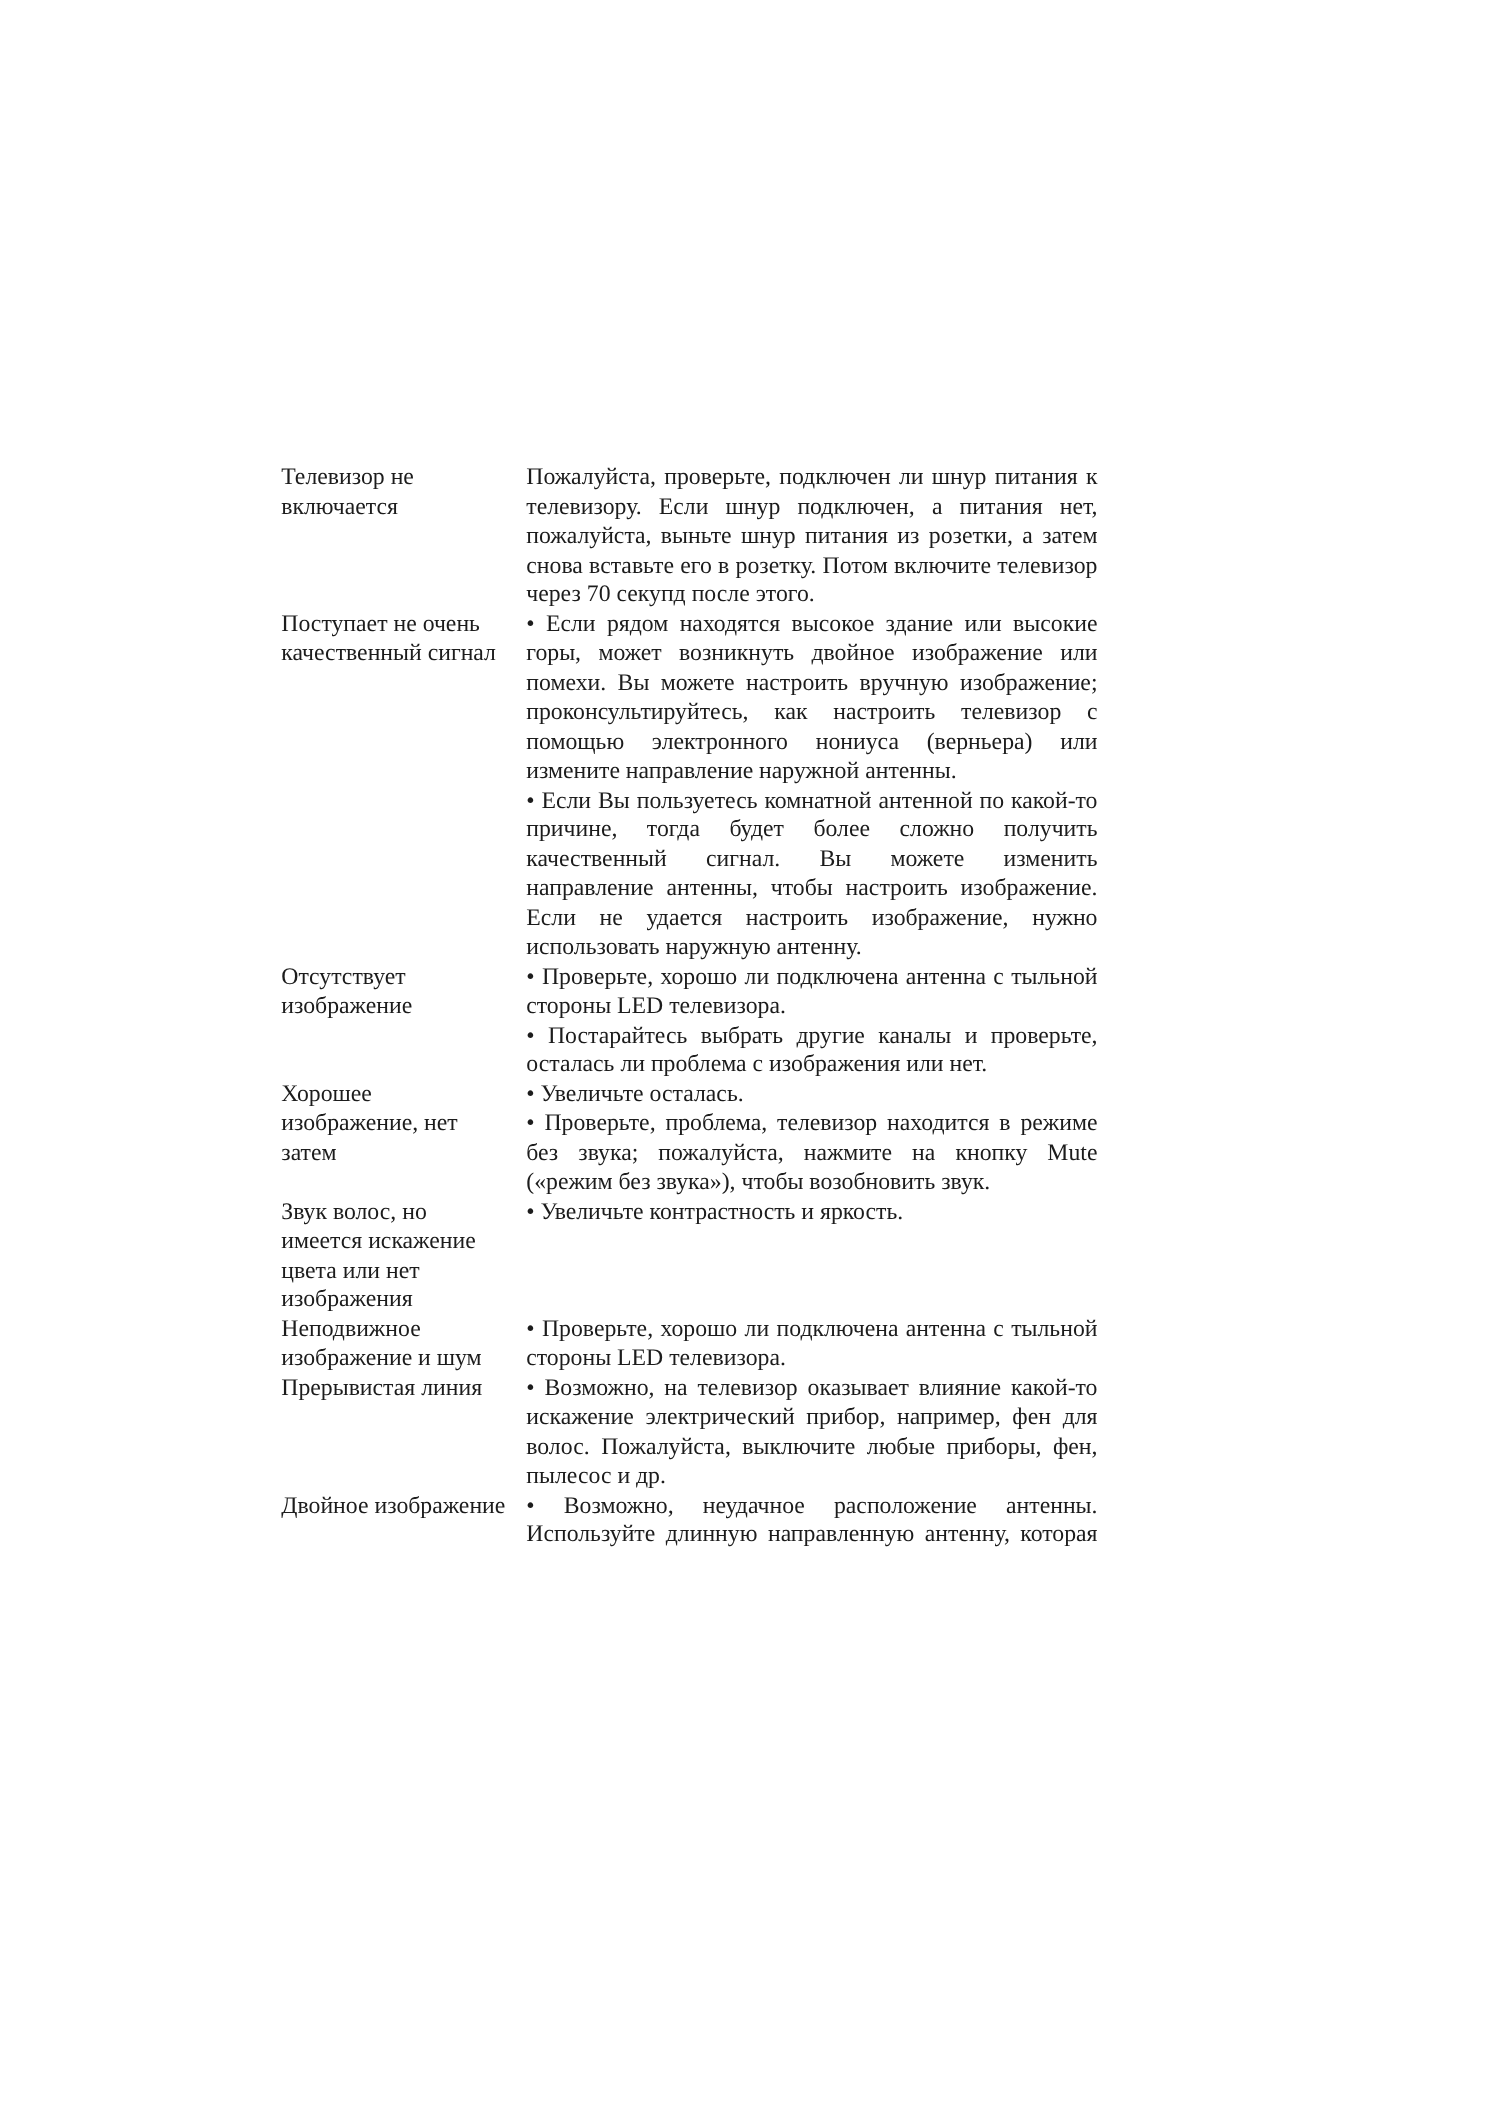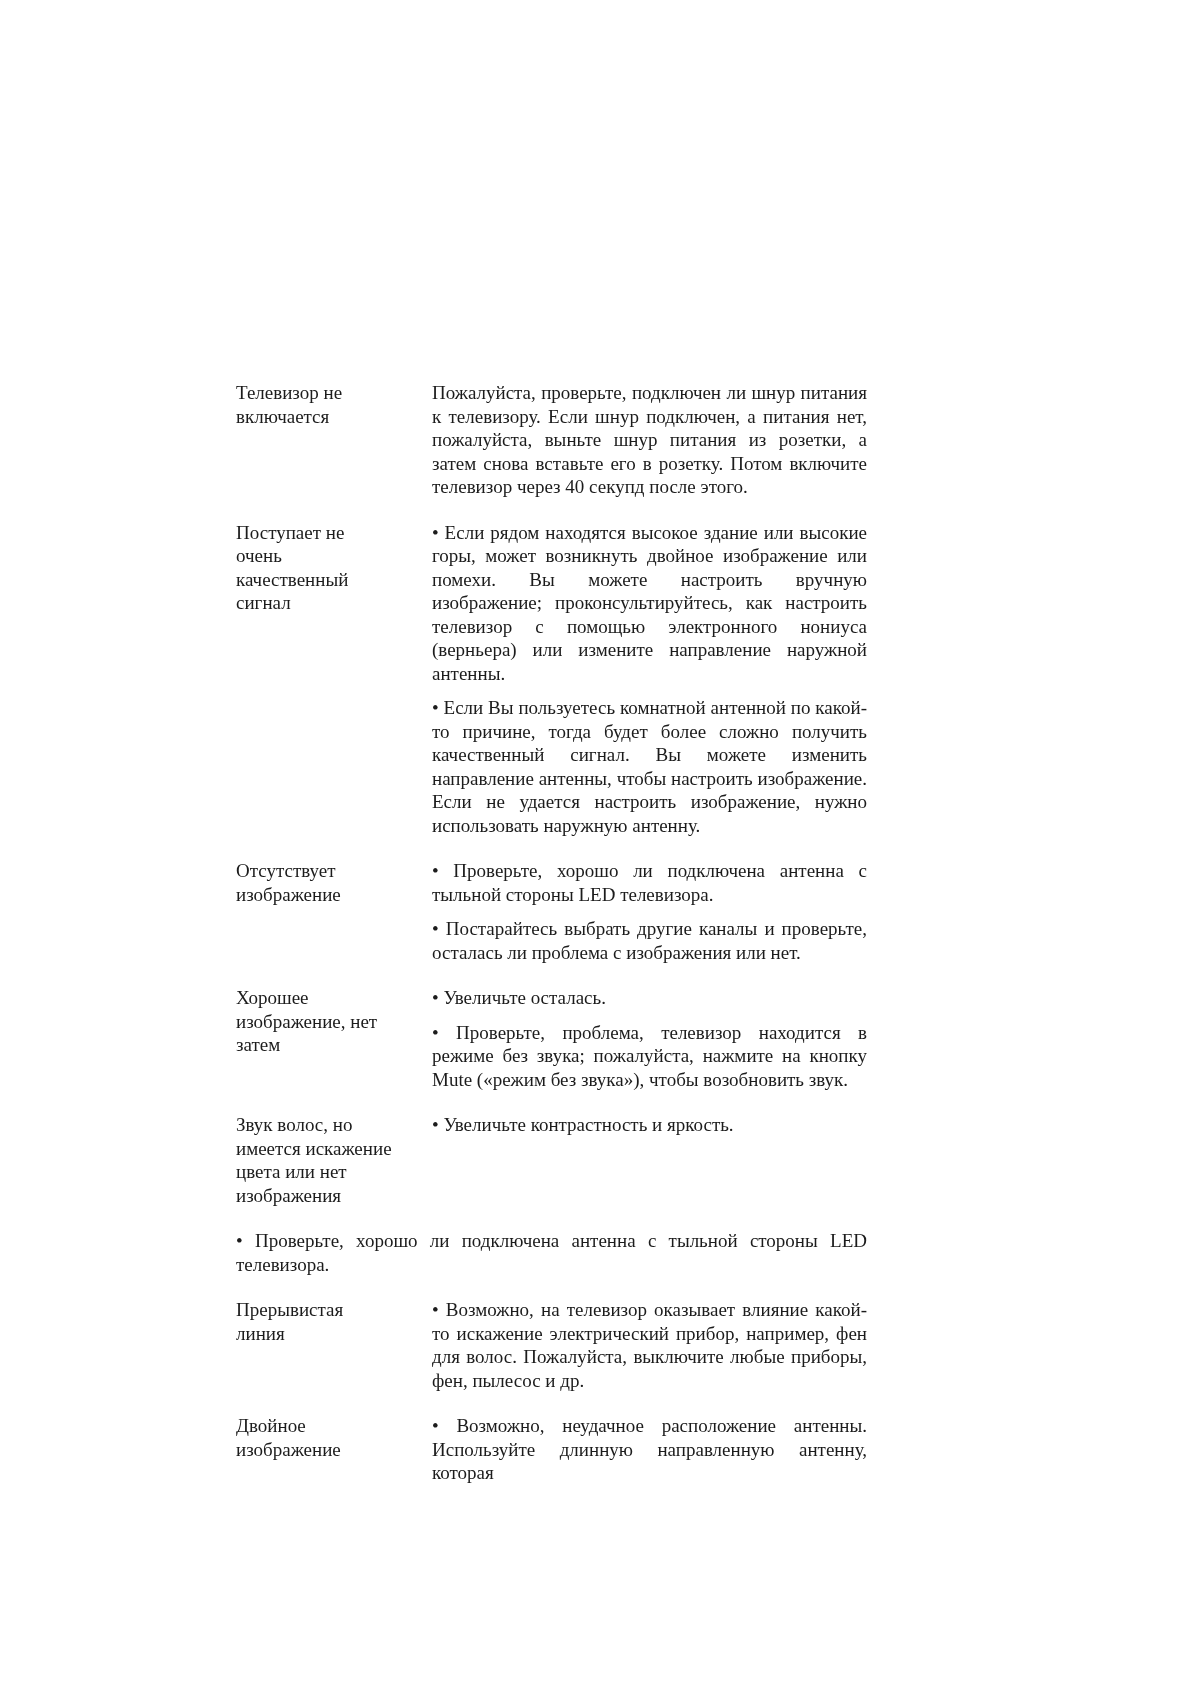--- a/index.html
+++ b/index.html
@@ -33,38 +33,38 @@
     margin-right: 16px;
     flex: none;
     text-align: left;
   }
   .solution-cell {
     flex: 1 1 auto;
     min-width: 0;
     text-align: justify;
   }
   .solution-cell p, .problem-cell p {
-    margin: 11px;
+    margin: 0;
     padding: 0;
   }
   .solution-cell p.cont {
     text-align-last: justify;
   }
 </style>
 </head>
 <body>
 
 <div class="page">
   <div class="troubleshooting-table">
   <div class="t-row">
     <div class="problem-cell">
       <p>Телевизор не включается</p>
     </div>
     <div class="solution-cell">
-          <p>Пожалуйста, проверьте, подключен ли шнур питания к телевизору. Если шнур подключен, а питания нет, пожалуйста, выньте шнур питания из розетки, а затем снова вставьте его в розетку. Потом включите телевизор через 40 секупд после этого.</p>
+          <p>Пожалуйста, проверьте, подключен ли шнур питания к телевизору. Если шнур подключен, а питания нет, пожалуйста, выньте шнур питания из розетки, а затем снова вставьте его в розетку. Потом включите телевизор через 70 секупд после этого.</p>
         </div>
   </div>
 
   <div class="t-row">
     <div class="problem-cell">
       <p>Поступает не очень качественный сигнал</p>
     </div>
     <div class="solution-cell">
           <p>• Если рядом находятся высокое здание или высокие горы, может возникнуть двойное изображение или помехи. Вы можете настроить вручную изображение; проконсультируйтесь, как настроить телевизор с помощью электронного нониуса (верньера) или измените направление наружной антенны.</p>
           <p>• Если Вы пользуетесь комнатной антенной по какой-то причине, тогда будет более сложно получить качественный сигнал. Вы можете изменить направление антенны, чтобы настроить изображение. Если не удается настроить изображение, нужно использовать наружную антенну.</p>
@@ -94,20 +94,23 @@
   <div class="t-row">
     <div class="problem-cell">
       <p>Звук волос, но имеется искажение цвета или нет изображения</p>
     </div>
     <div class="solution-cell">
           <p>• Увеличьте контрастность и яркость.</p>
         </div>
   </div>
 
   <div class="t-row">
+    <div class="problem-cell">
+      <p>Неподвижное изображение и шум</p>
+    </div>
     <div class="solution-cell">
           <p>• Проверьте, хорошо ли подключена антенна с тыльной стороны LED телевизора.</p>
         </div>
   </div>
 
   <div class="t-row">
     <div class="problem-cell">
       <p>Прерывистая линия</p>
     </div>
     <div class="solution-cell">

